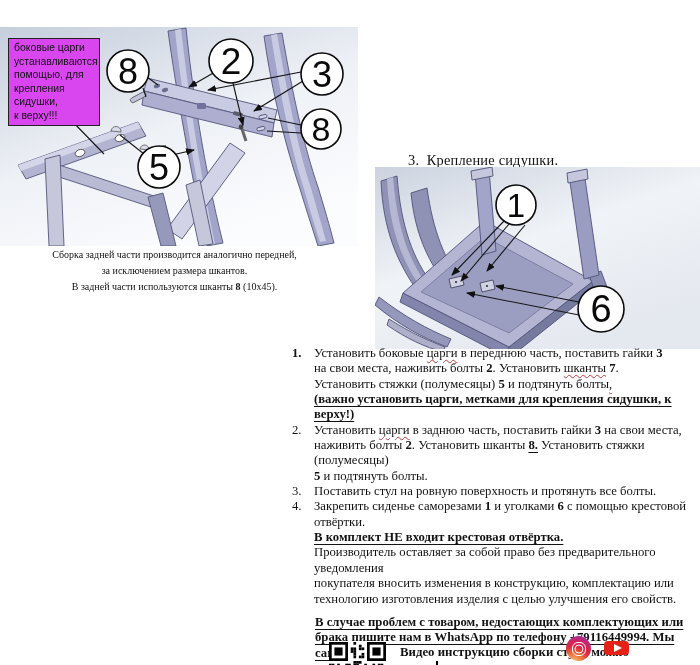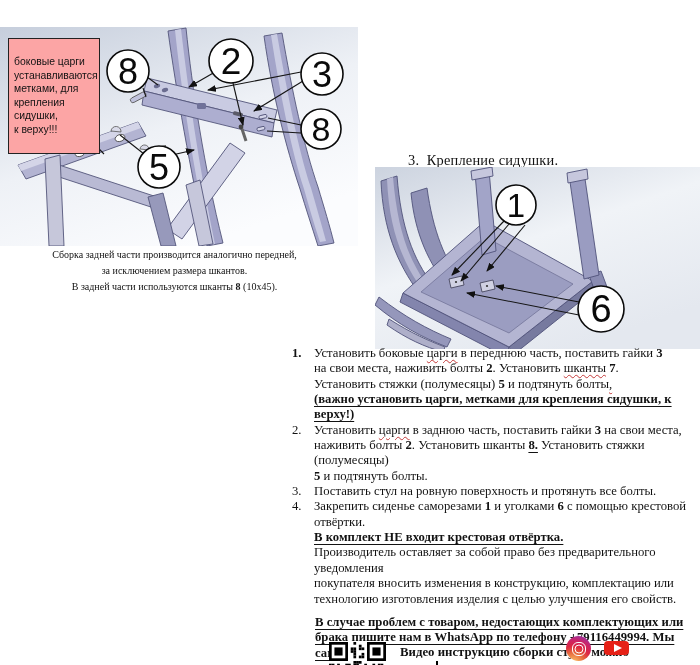--- a/index.html
+++ b/index.html
@@ -4,22 +4,22 @@
 <style>
   html,body{margin:0;padding:0;background:#fff;}
   .page{position:relative;width:700px;height:665px;background:#ffffff;overflow:hidden;
         font-family:"Liberation Serif",serif;color:#121212;}
 
   .h-serif{position:absolute;font-size:14.4px;letter-spacing:.2px;white-space:pre;}
   #heading2{left:85px;top:7px;}
   #heading3{left:408px;top:152px;}
 
   
-  .note-box{position:absolute;left:8px;top:38px;width:80px;padding:16px 5px;
-            border:1.6px solid #222;background:#fca5a5;z-index:5;
+  .note-box{position:absolute;left:8px;top:38px;width:80px;padding:2px 5px;
+            border:1.6px solid #222;background:#d946ef;z-index:5;
             font-family:"Liberation Sans",sans-serif;font-size:10.4px;line-height:13.6px;}
 
   
   .diag{position:absolute;}
   #diag1{left:0;top:27px;}
   #diag2{left:375px;top:167px;}
   .callout-num{font-family:"Liberation Sans",sans-serif;fill:#0a0a0a;}
 
   
   .caption{position:absolute;left:2px;top:247px;width:345px;text-align:center;
@@ -153,21 +153,21 @@
         <circle cx="321" cy="102" r="20" fill="#fff" stroke="#0a0a0a" stroke-width="1.6"></circle>
         <text class="callout-num" x="321" y="114" text-anchor="middle" font-size="34">8</text>
       </g>
       <g>
         <circle cx="159" cy="140" r="21" fill="#fff" stroke="#0a0a0a" stroke-width="1.6"></circle>
         <text class="callout-num" x="159" y="153" text-anchor="middle" font-size="36">5</text>
       </g>
     </g>
   </svg>
 
-  <div class="note-box"><span>боковые царги</span><br><span>устанавливаются</span><br><span>метками, для</span><br><span>крепления сидушки,</span><br><span>к верху!!!</span></div>
+  <div class="note-box"><span>боковые царги</span><br><span>устанавливаются</span><br><span>помощью, для</span><br><span>крепления сидушки,</span><br><span>к верху!!!</span></div>
 
   <div class="caption"><span>Сборка задней части производится аналогично передней,</span><br><span>за исключением размера шкантов.</span><br><span>В задней части используются шканты </span><span class="st-b">8</span><span> (10x45).</span></div>
 
   <div class="h-serif" id="heading3">3.  Крепление сидушки.</div>
 
   <svg class="diag" id="diag2" width="325" height="182" viewBox="0 0 325 182">
     <defs>
       <linearGradient id="bg2" x1="0" y1="0" x2="0.6" y2="1">
         <stop offset="0" stop-color="#ccd3df"></stop>
           <stop offset="0.5" stop-color="#f0f3f7"></stop>

